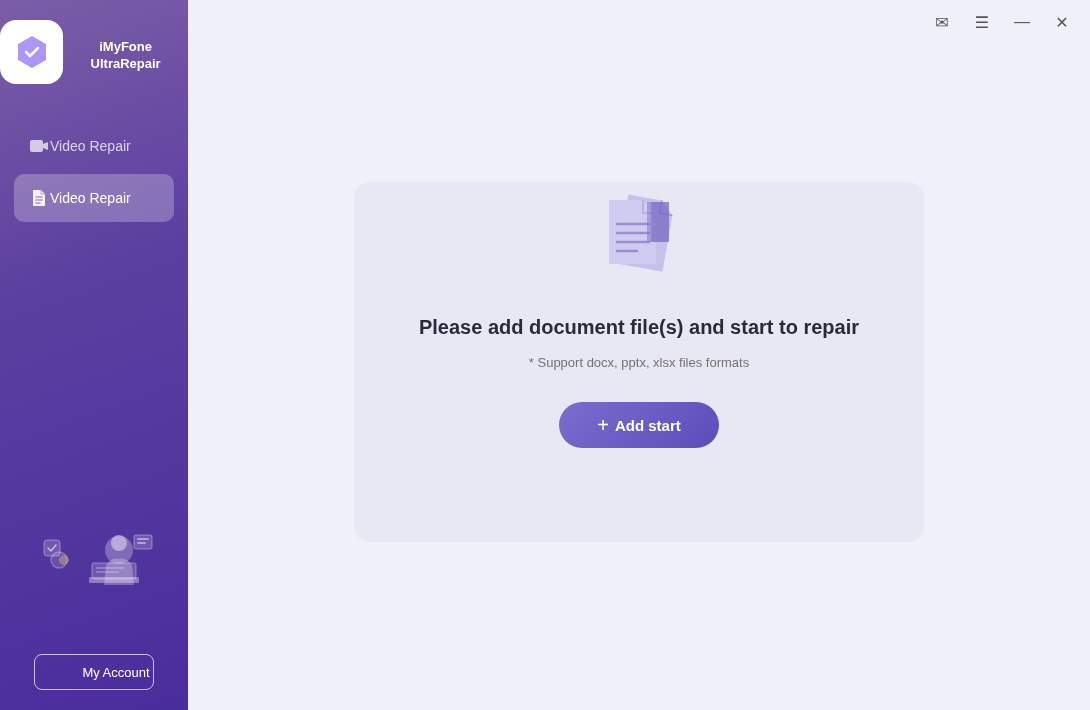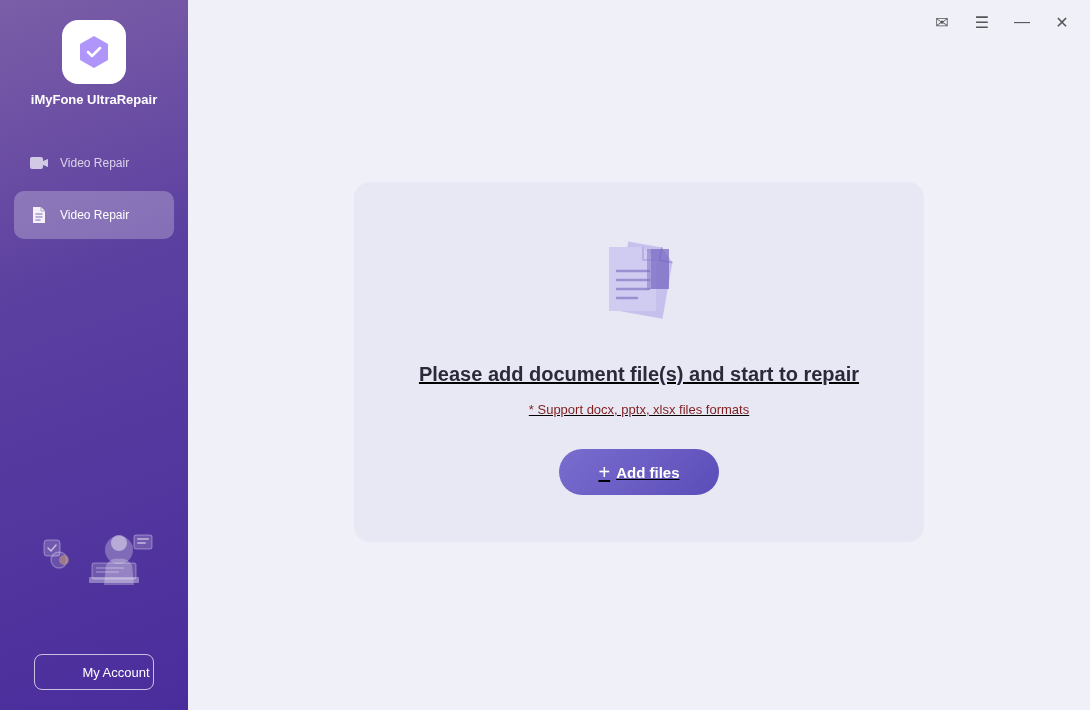--- a/index.html
+++ b/index.html
@@ -55,21 +55,21 @@
       flex-direction: column;
       align-items: center;
       padding-top: 20px;
       position: relative;
       flex-shrink: 0;
     }
 
     
     .logo-area {
       display: flex;
-      flex-direction: column;
+      flex-direction: row;
       align-items: center;
       margin-bottom: 30px;
     }
     .logo-icon {
       width: 64px;
       height: 64px;
       background: white;
       border-radius: 16px;
       display: flex;
       align-items: center;
@@ -83,27 +83,26 @@
       text-align: center;
       line-height: 1.3;
     }
 
     
     .nav-item {
       width: 160px;
       height: 48px;
       display: flex;
       align-items: center;
-      gap: 10px;
       padding: 0 14px;
       border-radius: 10px;
       cursor: pointer;
       margin-bottom: 4px;
       color: rgba(255,255,255,0.75);
-      font-size: 12px;
+      font-size: 14px;
       font-weight: 500;
       transition: background 0.2s;
     }
     .nav-item.active {
       background: rgba(255,255,255,0.25);
       color: white;
     }
     .nav-icon {
       width: 22px;
       height: 22px;
@@ -165,41 +164,39 @@
 
     
     .drop-zone {
       width: 570px;
       height: 360px;
       background: #e8e8f4;
       border-radius: 16px;
       display: flex;
       flex-direction: column;
       align-items: center;
-      justify-content: center;
       gap: 24px;
-      text-decoration: underline;
     }
 
     
     .file-icon-wrapper {
       position: relative;
       width: 100px;
       height: 100px;
       margin-bottom: 10px;
     }
 
     .main-title {
       font-size: 20px;
       font-weight: 600;
       color: #2a2a3a;
     }
     .sub-text {
       font-size: 13px;
-      color: #7f1d1d;
+      color: #737373;
       margin-top: -8px;
     }
 
     
     .add-file-btn {
       width: 160px;
       height: 46px;
       background: linear-gradient(135deg, #7a6dcf 0%, #5b4db8 100%);
       border: none;
       border-radius: 24px;
@@ -333,17 +330,17 @@
           <path d="M58 20 L80 20 L80 60 L58 60 Z" fill="#7c6dc8" opacity="0.5" rx="4"></path>
           <path d="M62 20 L80 20 L80 60 L62 60 Z" fill="#6b5cb8" opacity="0.4" rx="2"></path>
         </svg>
       </div>
 
       <div class="main-title">Please add document file(s) and start to repair</div>
       <div class="sub-text">* Support docx, pptx, xlsx files formats</div>
 
       <button class="add-file-btn">
         <span class="plus-icon">+</span>
-        <span>Add files</span>
+        <span>Add start</span>
       </button>
     </div>
   </div>
 </div>
 
 </body></html>

